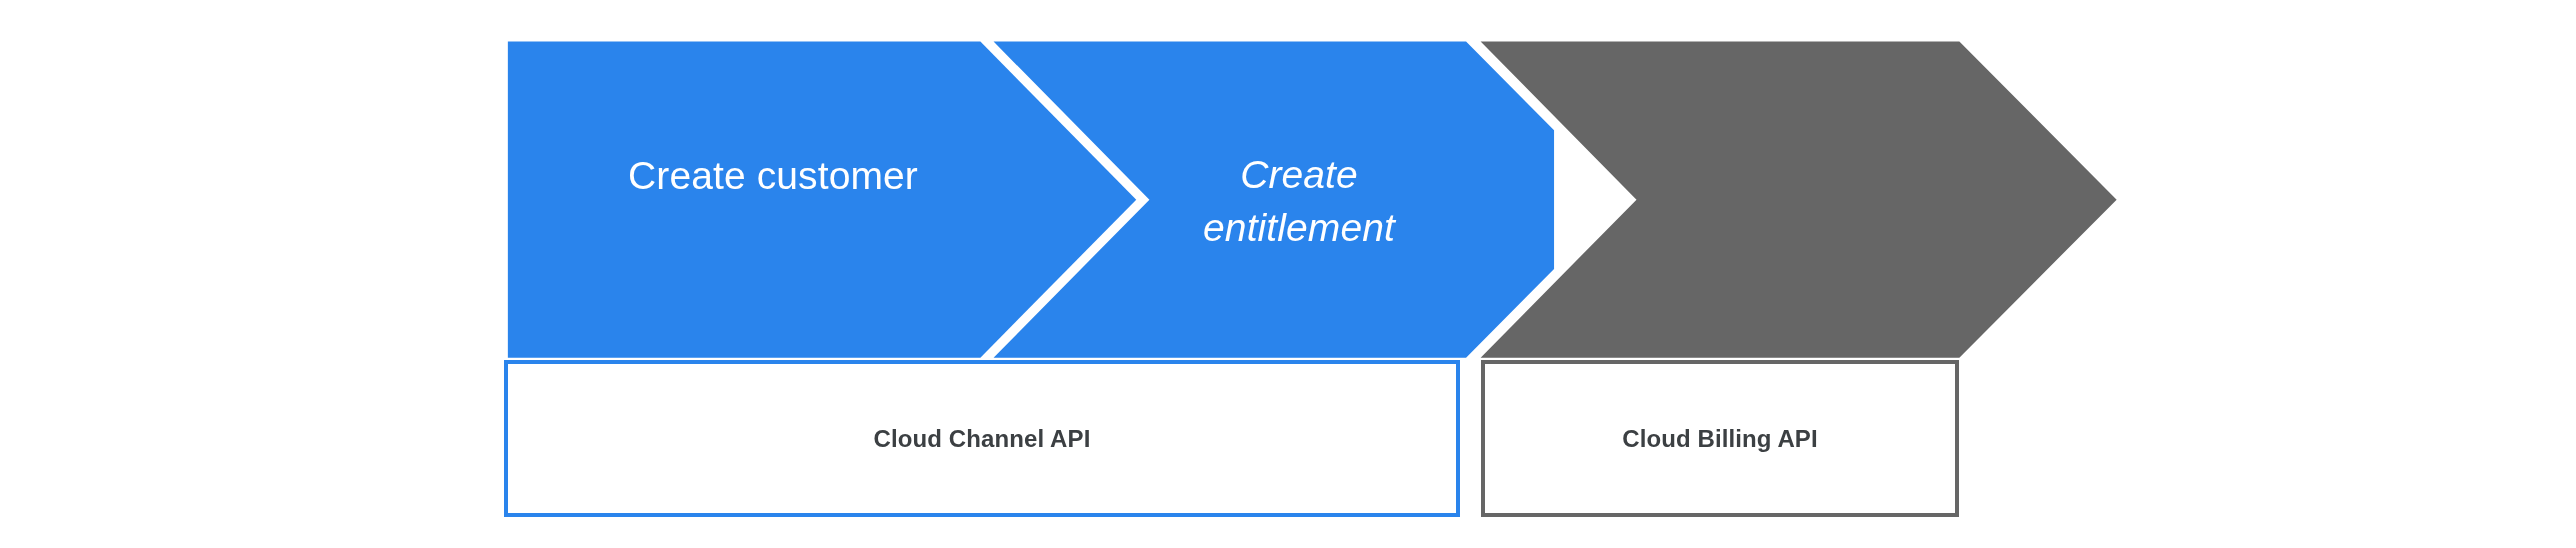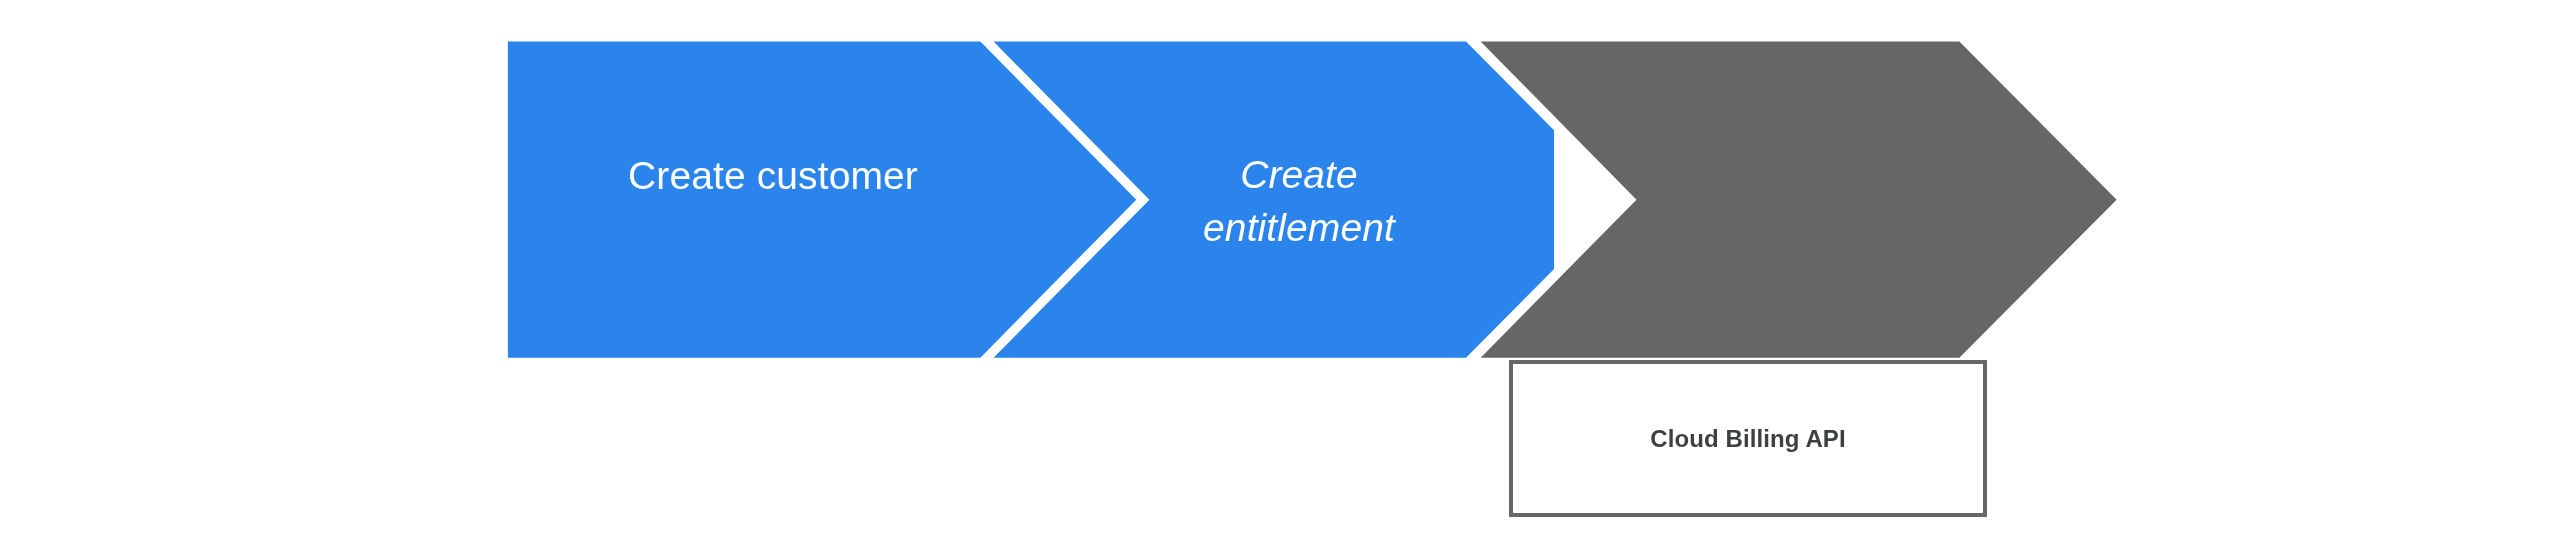--- a/index.html
+++ b/index.html
@@ -85,21 +85,20 @@
     height: 157px;
     border: 4.8px solid #2a84ec;
   }
 
   #api-box-billing {
     left: 1481px;
     top: 360px;
     width: 478px;
     height: 157px;
     border: 4.8px solid #666666;
-    margin-left: 28px;
   }
 
   .api-label {
     font-family: "Liberation Sans", sans-serif;
     font-size: 24px;
     font-weight: 700;
     color: #3c4043;
     text-align: center;
     letter-spacing: 0.1px;
   }
@@ -135,19 +134,22 @@
              L 2362,288
              Z" fill="#666666"></path>
   </svg>
 
   <div class="step-label" id="label-create-customer">Create customer</div>
 
   <div class="step-label" id="label-create-entitlement">Create
 entitlement</div>
 
 
+  <div class="api-box" id="api-box-channel">
+    <span class="api-label">Cloud Channel API</span>
+  </div>
 
   <div class="api-box" id="api-box-billing">
     <span class="api-label">Cloud Billing API</span>
   </div>
 
 </div>
 
 
 </body></html>

